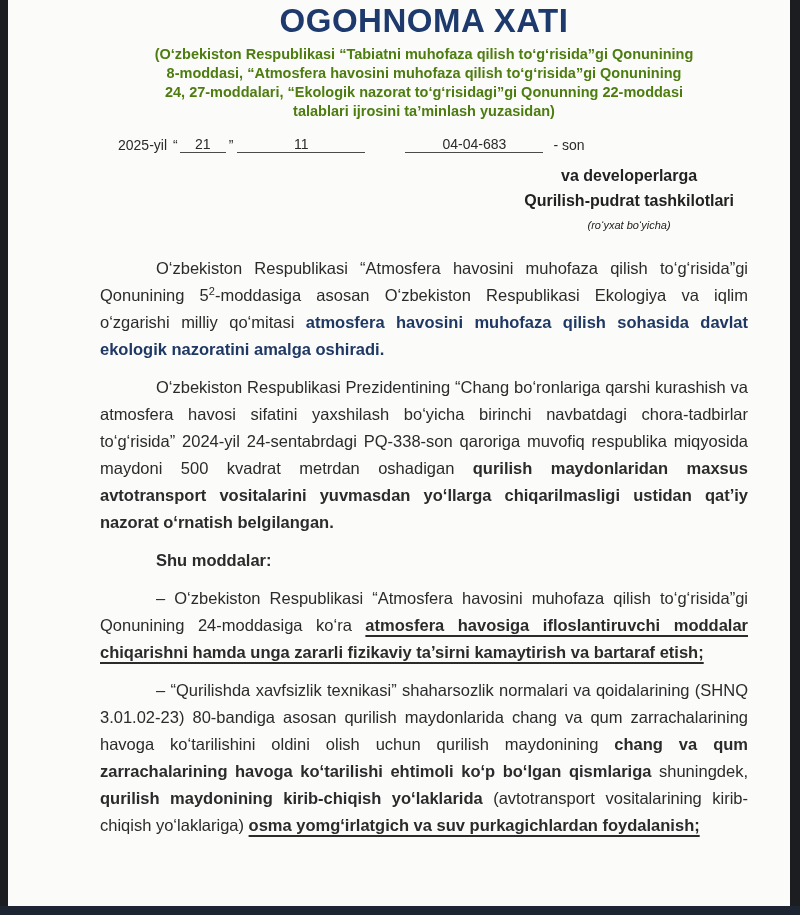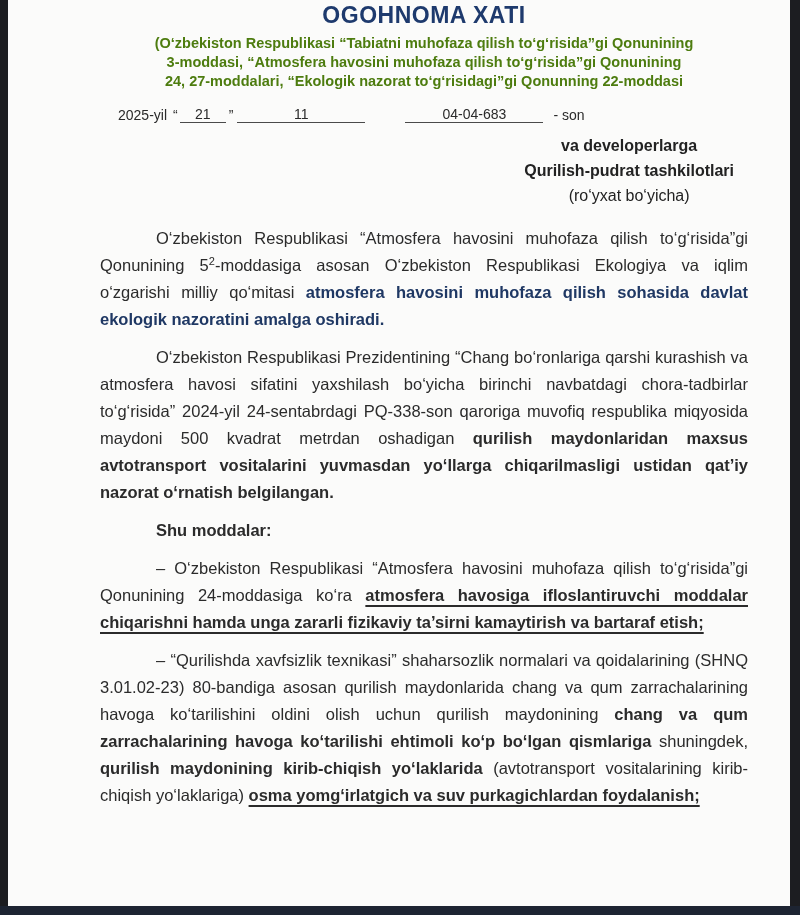--- a/index.html
+++ b/index.html
@@ -15,21 +15,21 @@
   }
   .edge-left   { position: absolute; left: 0; top: 0; width: 8px; height: 915px; background: #1c1d21; }
   .edge-right  { position: absolute; right: 0; top: 0; width: 10px; height: 915px; background: #1c1d21; }
   .edge-bottom { position: absolute; left: 0; bottom: 0; width: 800px; height: 9px; background: #1d2432; }
 
   .paper { position: absolute; left: 100px; top: 0; width: 648px; }
 
   .doc-title {
     margin: 2px 0 0 0;
     text-align: center;
-    font-size: 23px;
+    font-size: 33px;
     font-weight: bold;
     letter-spacing: 0.5px;
     color: #1e3a6d;
   }
   .doc-subtitle {
     margin-top: 5px;
     text-align: center;
     font-size: 14.5px;
     font-weight: bold;
     line-height: 19px;
@@ -53,21 +53,21 @@
 
   .recipient {
     margin: 10px 14px 0 auto;
     width: fit-content;
     text-align: center;
     font-size: 16px;
     font-weight: bold;
     line-height: 25px;
     color: #222;
   }
-  .recipient .note { font-weight: normal; font-size: 16px; }
+  .recipient .note { font-weight: normal; font-style: italic; font-size: 11px; }
 
   .body-text p {
     margin: 11px 0 0 0;
     font-size: 16.5px;
     line-height: 27px;
     text-align: justify;
     text-indent: 56px;
     color: #2b2b2b;
   }
   .b   { font-weight: bold; }
@@ -83,22 +83,23 @@
   <div class="edge-left"></div>
   <div class="edge-right"></div>
   <div class="edge-bottom"></div>
 
   <div class="paper">
 
     <h1 class="doc-title">OGOHNOMA XATI</h1>
 
     <div class="doc-subtitle">
       <div>(O‘zbekiston Respublikasi “Tabiatni muhofaza qilish to‘g‘risida”gi Qonunining</div>
-      <div>3-moddasi, “Atmosfera havosini muhofaza qilish to‘g‘risida”gi Qonunining</div>
+      <div>8-moddasi, “Atmosfera havosini muhofaza qilish to‘g‘risida”gi Qonunining</div>
       <div>24, 27-moddalari, “Ekologik nazorat to‘g‘risidagi”gi Qonunning 22-moddasi</div>
+      <div>talablari ijrosini ta’minlash yuzasidan)</div>
     </div>
 
     <div class="ref-row">
         <span>2025-yil</span>
         <span style="margin-left:6px">“</span>
         <span class="blank blank-day">21</span>
         <span style="margin-left:3px">”</span>
         <span class="blank blank-month">11</span>
         <span class="blank blank-number">04-04-683</span>
         <span class="ref-son">- son</span>

